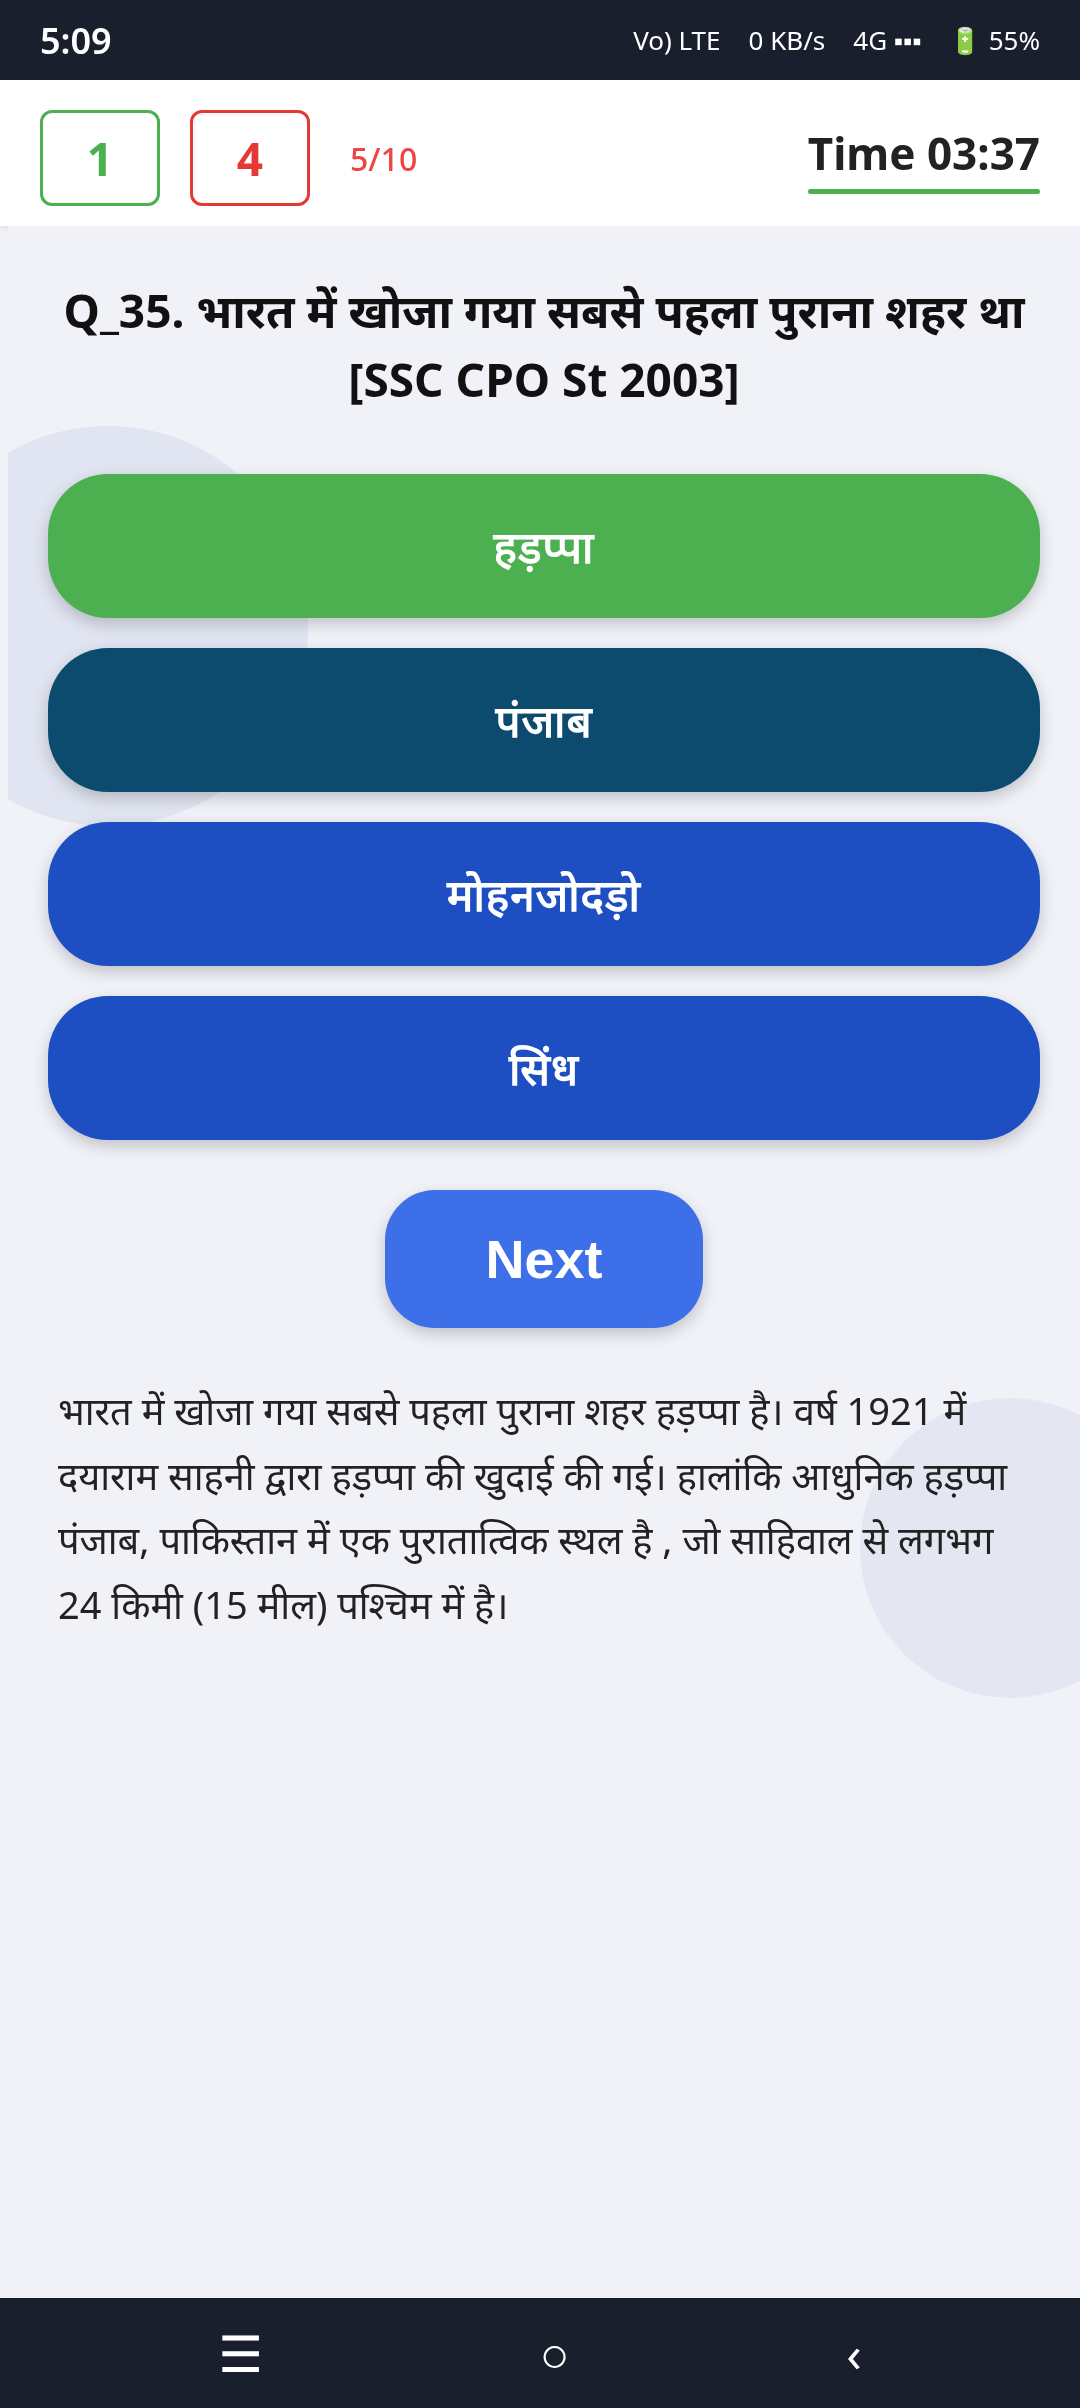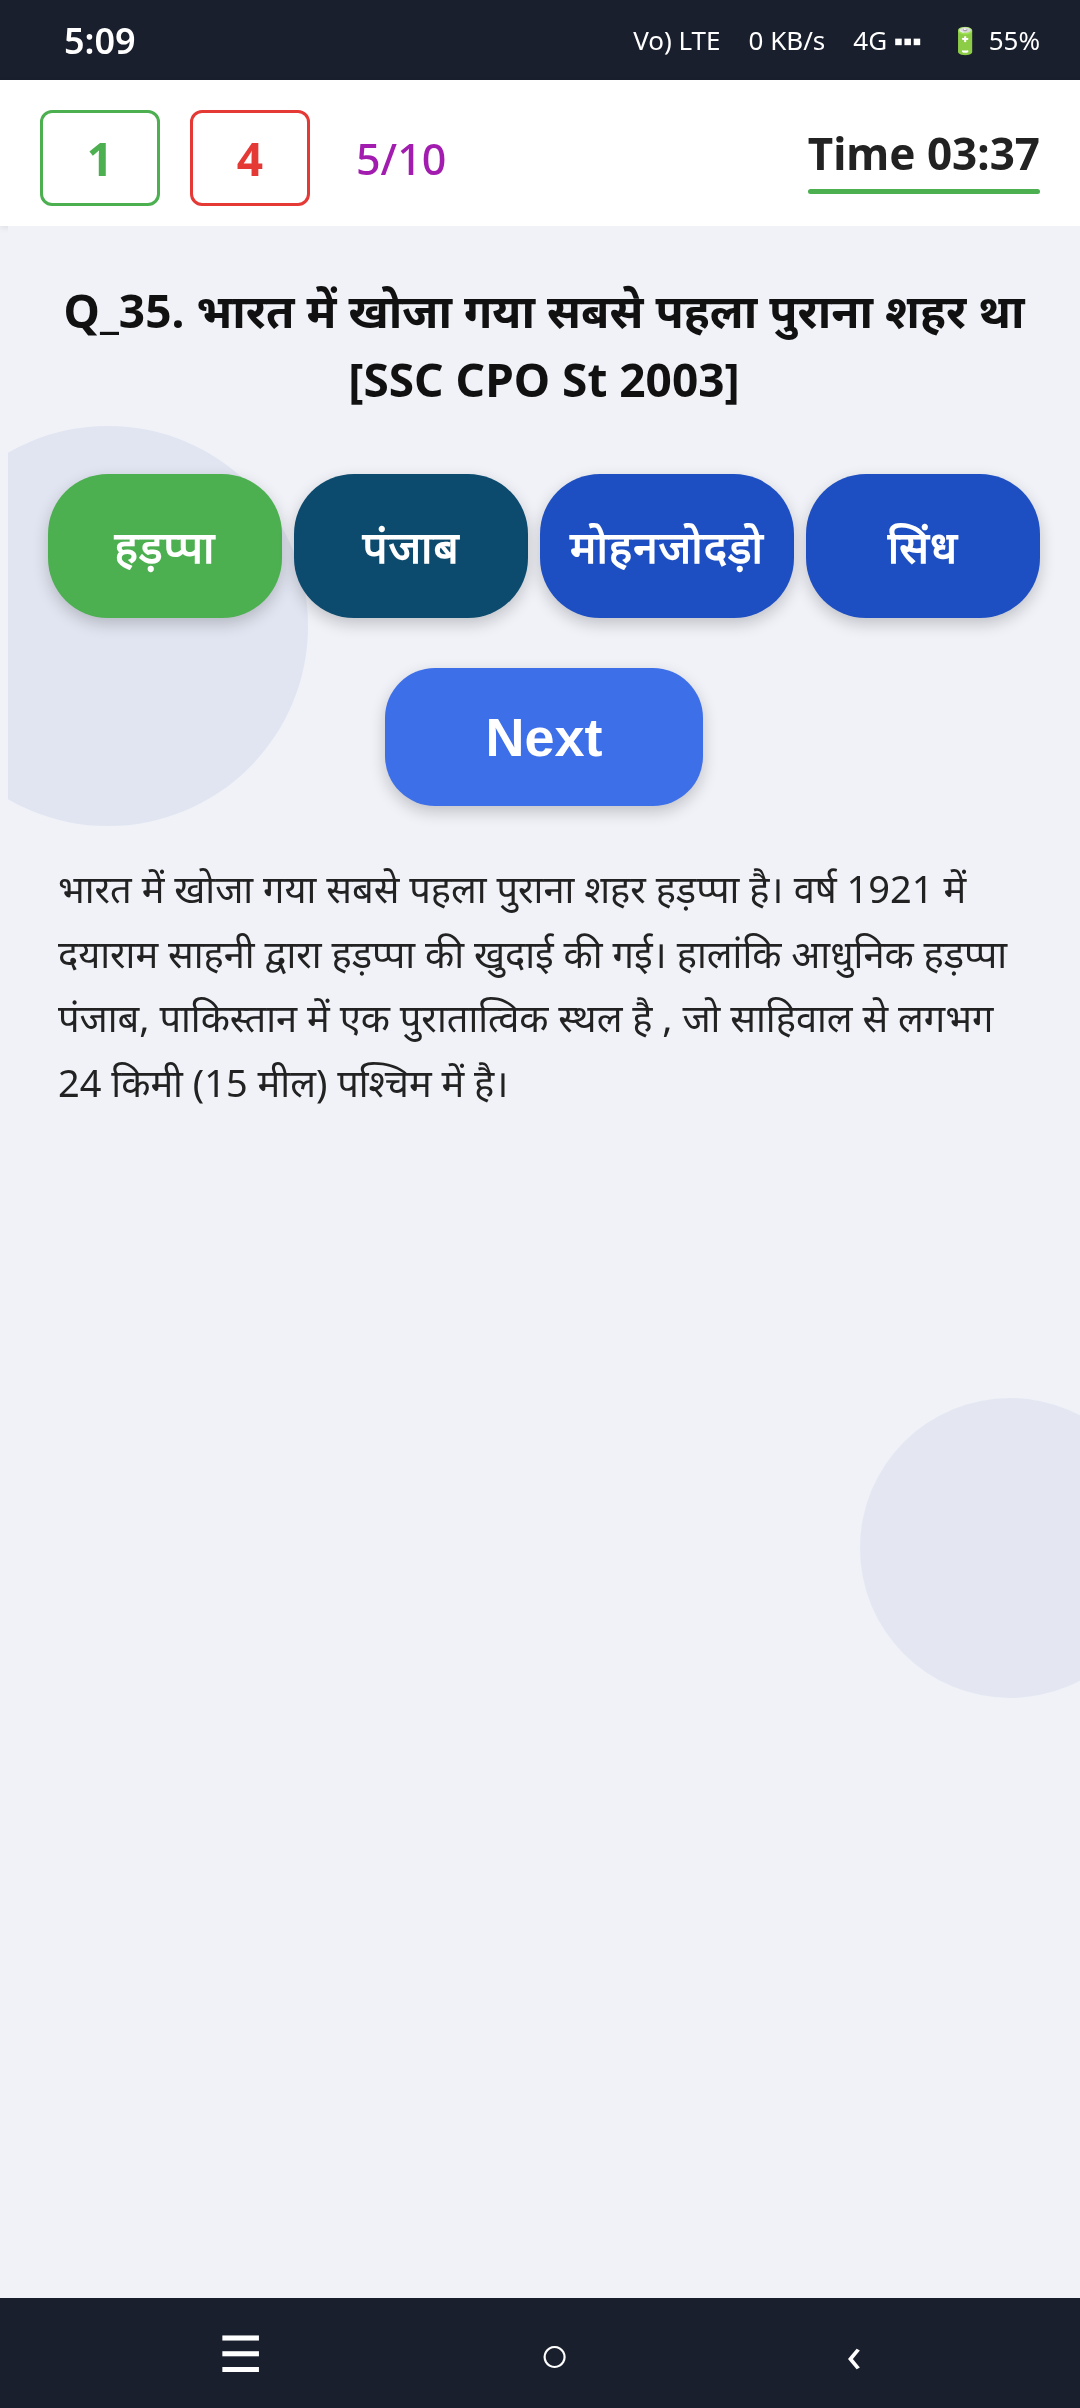--- a/index.html
+++ b/index.html
@@ -26,21 +26,20 @@
       justify-content: space-between;
       align-items: center;
       padding: 18px 40px;
       height: 80px;
       flex-shrink: 0;
     }
 
     .status-time {
       font-size: 36px;
       font-weight: 600;
-      margin-left: 24px;
     }
 
     .status-icons {
       display: flex;
       align-items: center;
       gap: 28px;
       font-size: 28px;
     }
 
     .status-icons span {
@@ -67,24 +66,24 @@
       min-width: 120px;
       text-align: center;
     }
 
     .score-box.wrong {
       border-color: #e53935;
       color: #e53935;
     }
 
     .progress-text {
-      font-size: 43px;
-      color: #a21caf;
+      font-size: 32px;
+      color: #ef4444;
       font-weight: 500;
-      margin-left: 16px;
+      margin-left: 10px;
     }
 
     .timer-container {
       margin-left: auto;
       text-align: right;
     }
 
     .timer-label {
       font-size: 44px;
       font-weight: bold;
@@ -144,22 +143,22 @@
       text-align: center;
       line-height: 1.5;
       margin-bottom: 60px;
       z-index: 1;
       position: relative;
     }
 
     .options-container {
       width: 100%;
       display: flex;
-      flex-direction: row;
-      gap: 12px;
+      flex-direction: column;
+      gap: 30px;
       z-index: 1;
       position: relative;
     }
 
     .option-btn {
       width: 100%;
       padding: 42px 30px;
       border-radius: 60px;
       border: none;
       font-size: 44px;

